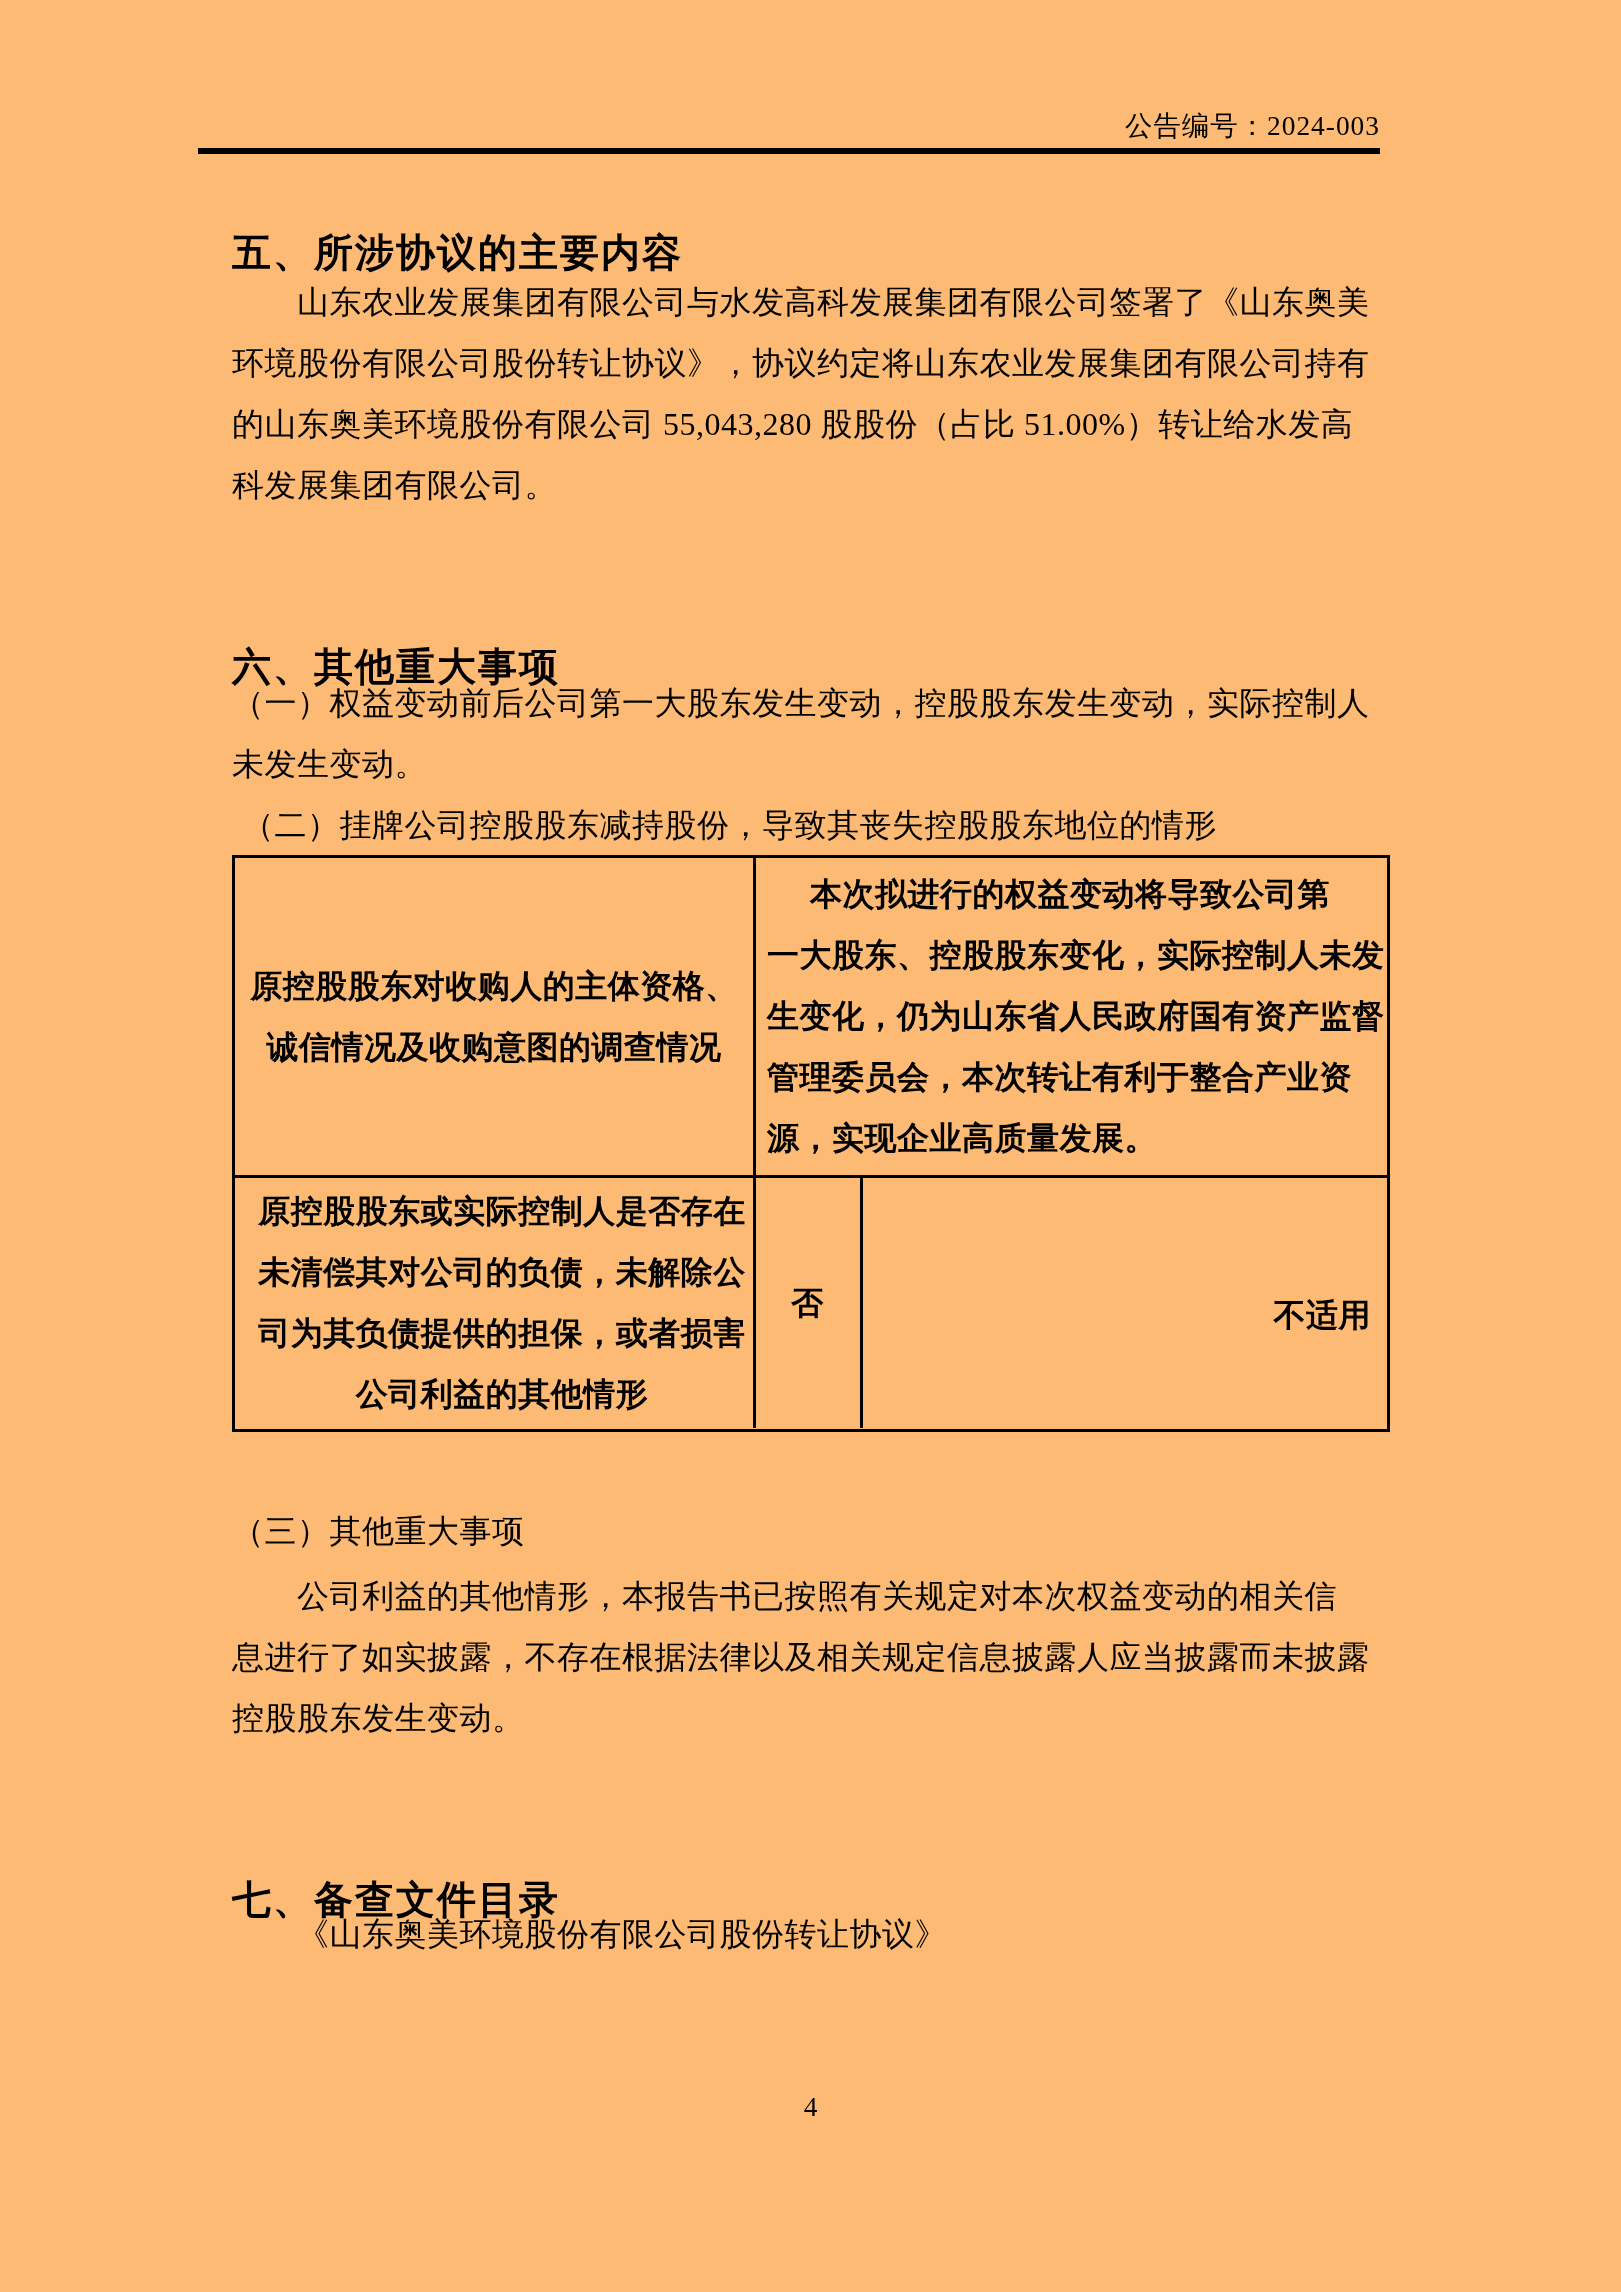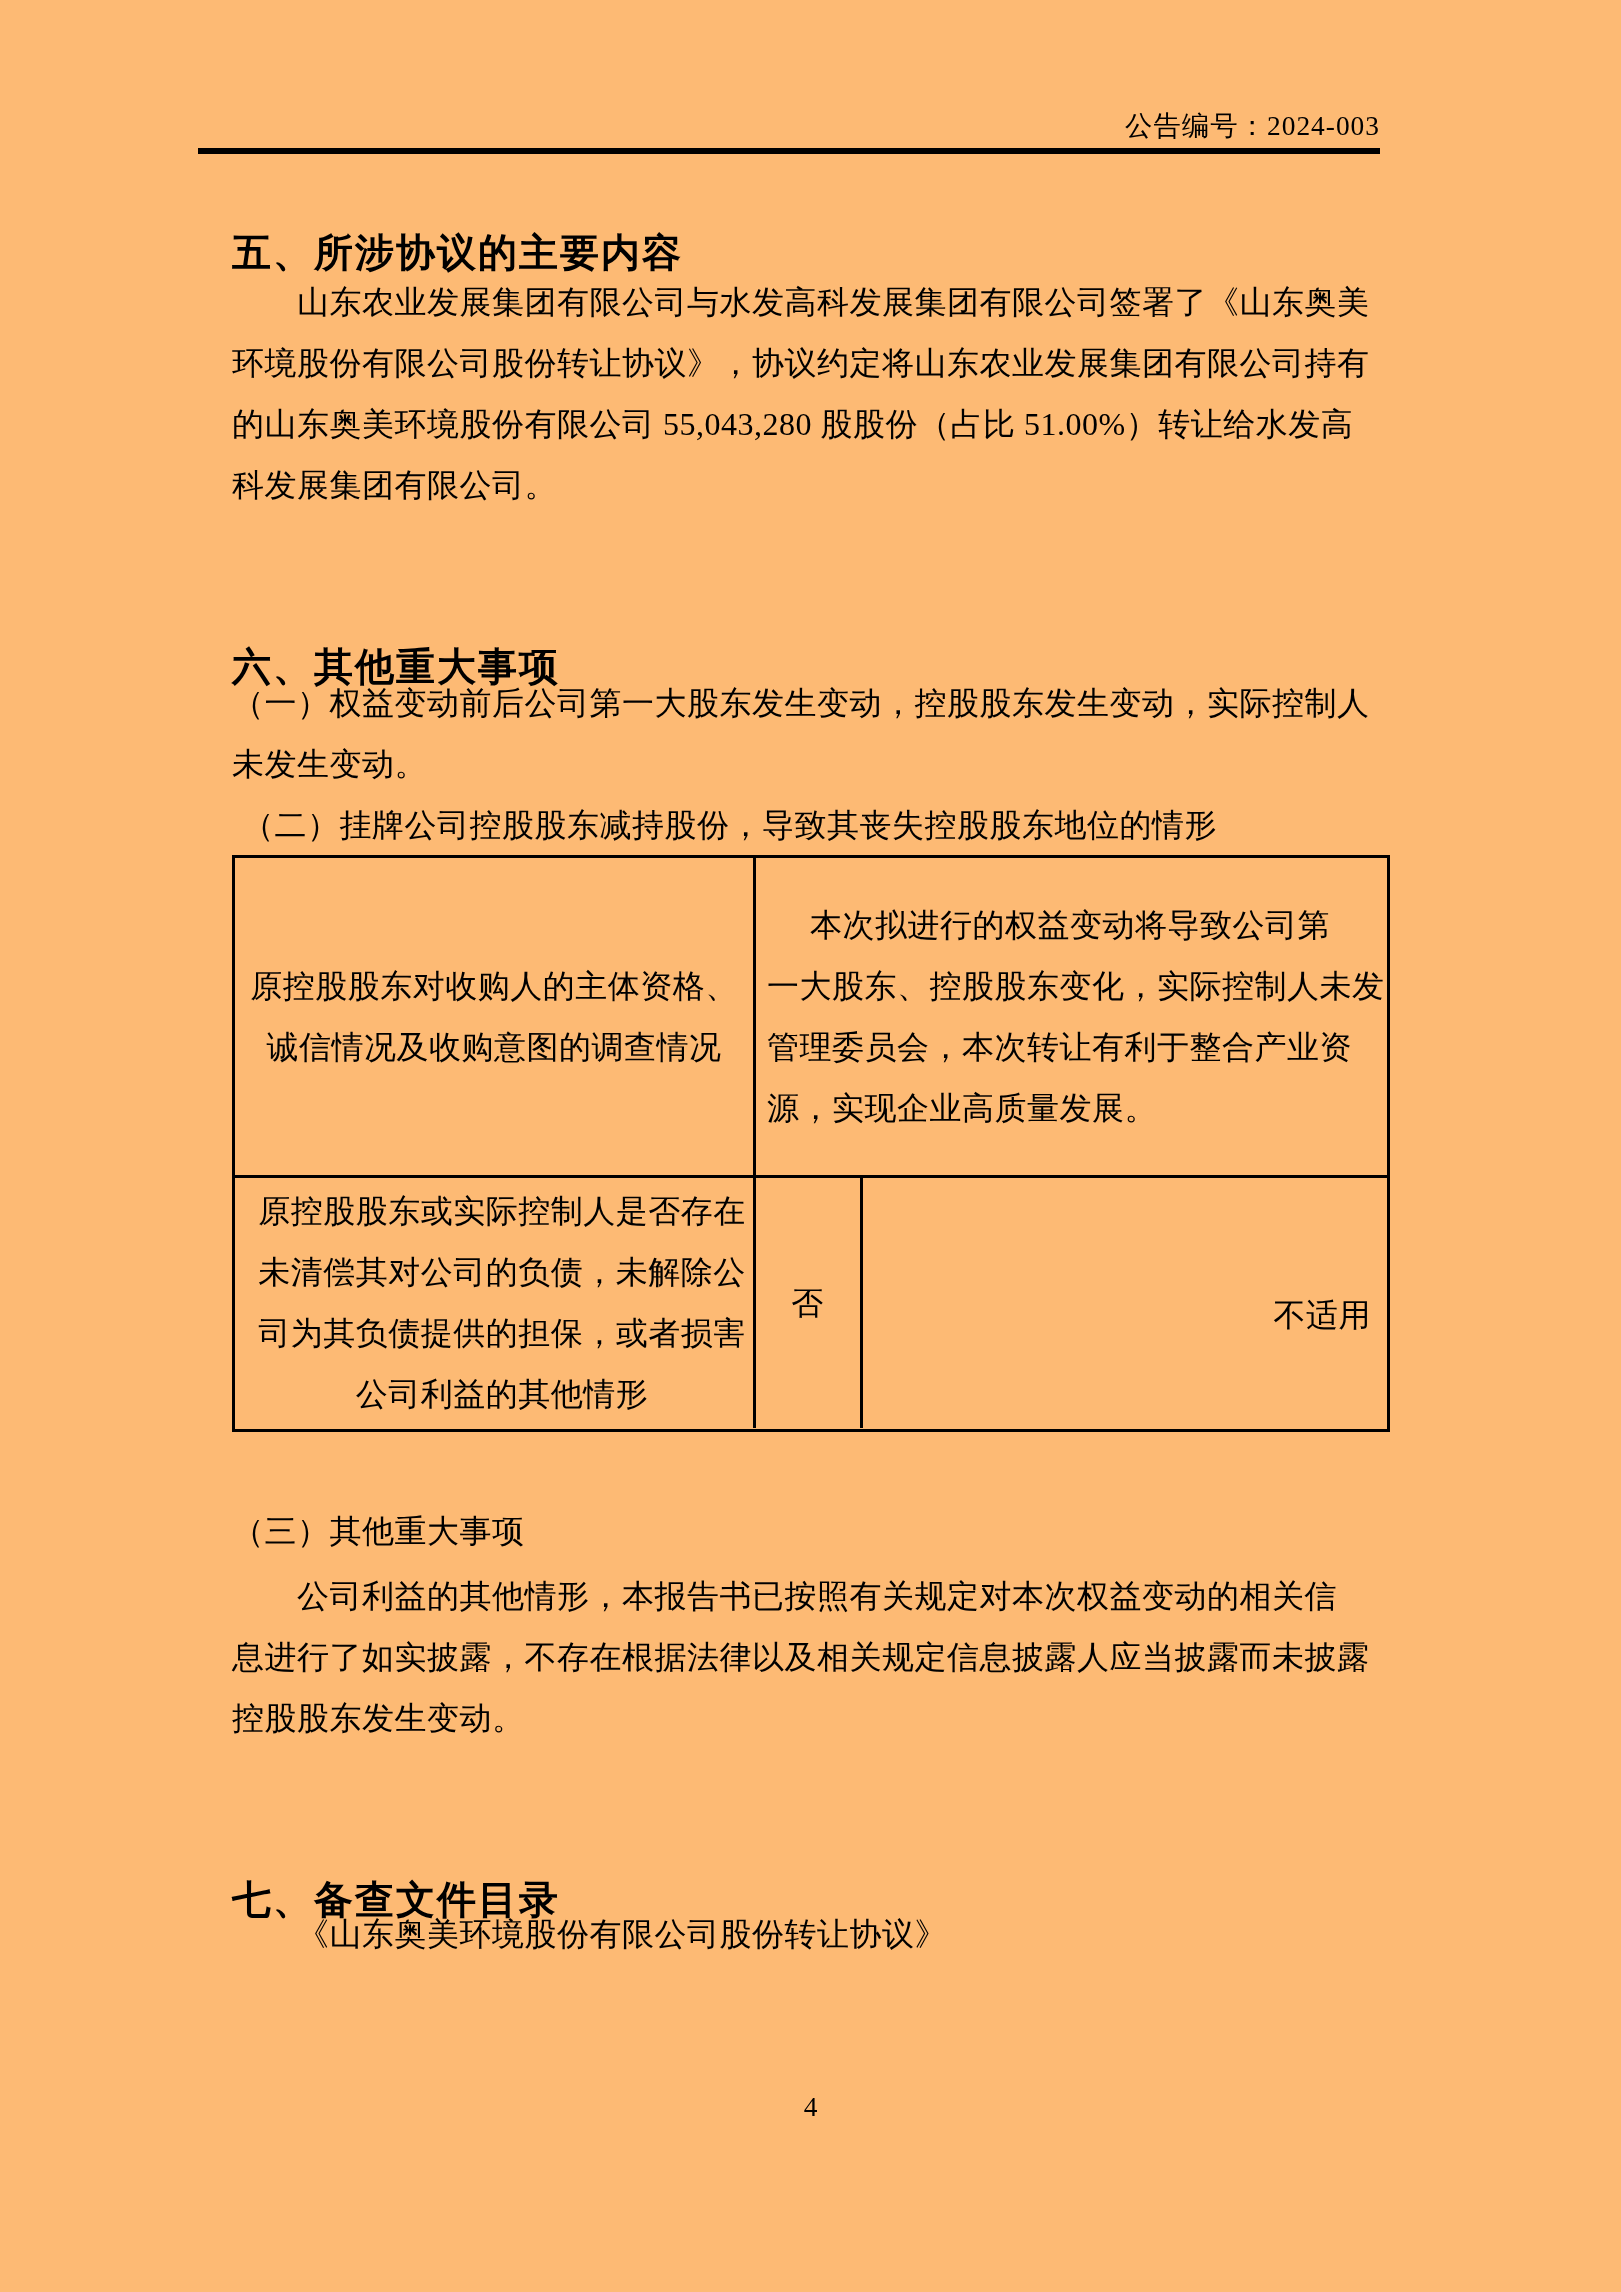--- a/index.html
+++ b/index.html
@@ -44,21 +44,21 @@
   }
   .tline{position:absolute;background:#000;}
   .v-row1{left:518px;top:0;width:2.9px;height:320px;}
   .h-divider{left:0;top:317px;width:100%;height:2.9px;}
   .v-row2a{left:518px;top:320px;width:2.9px;height:250px;}
   .v-row2b{left:625px;top:320px;width:2.9px;height:250px;}
   .cell{
     position:absolute;display:flex;flex-direction:column;
     justify-content:center;font-size:32px;letter-spacing:0.5px;
   }
-  .cell .line{white-space:nowrap;height:61px;line-height:61px;}
+  .cell .line{white-space:nowrap;height:61px;line-height:61px;font-weight:bold;}
   .cell-r1-label{left:0;top:0;width:518px;height:317px;align-items:center;border-radius:10px;}
   .cell-r1-value{left:532px;top:0;width:622px;height:317px;align-items:flex-start;}
   .cell-r1-value .line:first-child{text-indent:43px;}
   .cell-r2-label{left:0;top:320px;width:518px;height:250px;align-items:center;padding-left:8px;}
   .cell-r2-answer{left:520px;top:320px;width:105px;height:250px;align-items:center;}
   .cell-r2-remark{left:615px;top:320px;width:521px;height:274px;align-items:flex-end;}
   .page-number{
     top:2092px;left:0;width:100%;text-align:center;
     font-size:27.4px;
   }
@@ -95,20 +95,21 @@
     <div class="tline v-row2a"></div>
     <div class="tline v-row2b"></div>
 
     <div class="cell cell-r1-label">
         <div class="line">原控股股东对收购人的主体资格、</div>
         <div class="line">诚信情况及收购意图的调查情况</div>
       </div>
     <div class="cell cell-r1-value">
         <div class="line">本次拟进行的权益变动将导致公司第</div>
         <div class="line">一大股东、控股股东变化，实际控制人未发</div>
+        <div class="line">生变化，仍为山东省人民政府国有资产监督</div>
         <div class="line">管理委员会，本次转让有利于整合产业资</div>
         <div class="line">源，实现企业高质量发展。</div>
       </div>
 
     <div class="cell cell-r2-label">
         <div class="line">原控股股东或实际控制人是否存在</div>
         <div class="line">未清偿其对公司的负债，未解除公</div>
         <div class="line">司为其负债提供的担保，或者损害</div>
         <div class="line">公司利益的其他情形</div>
       </div>

